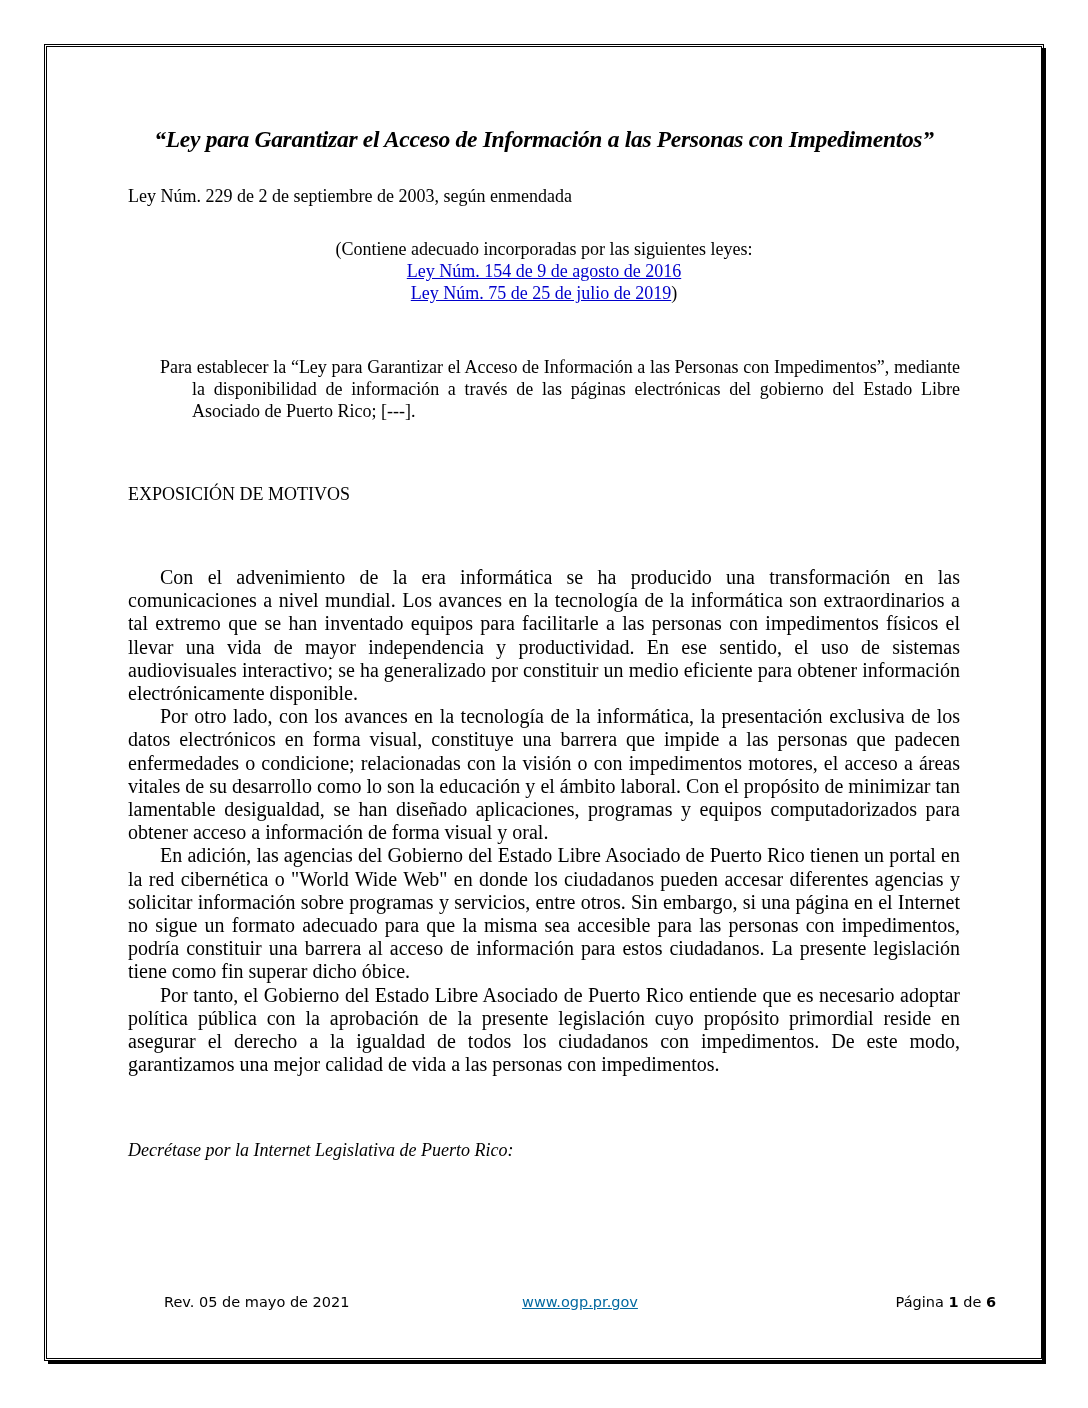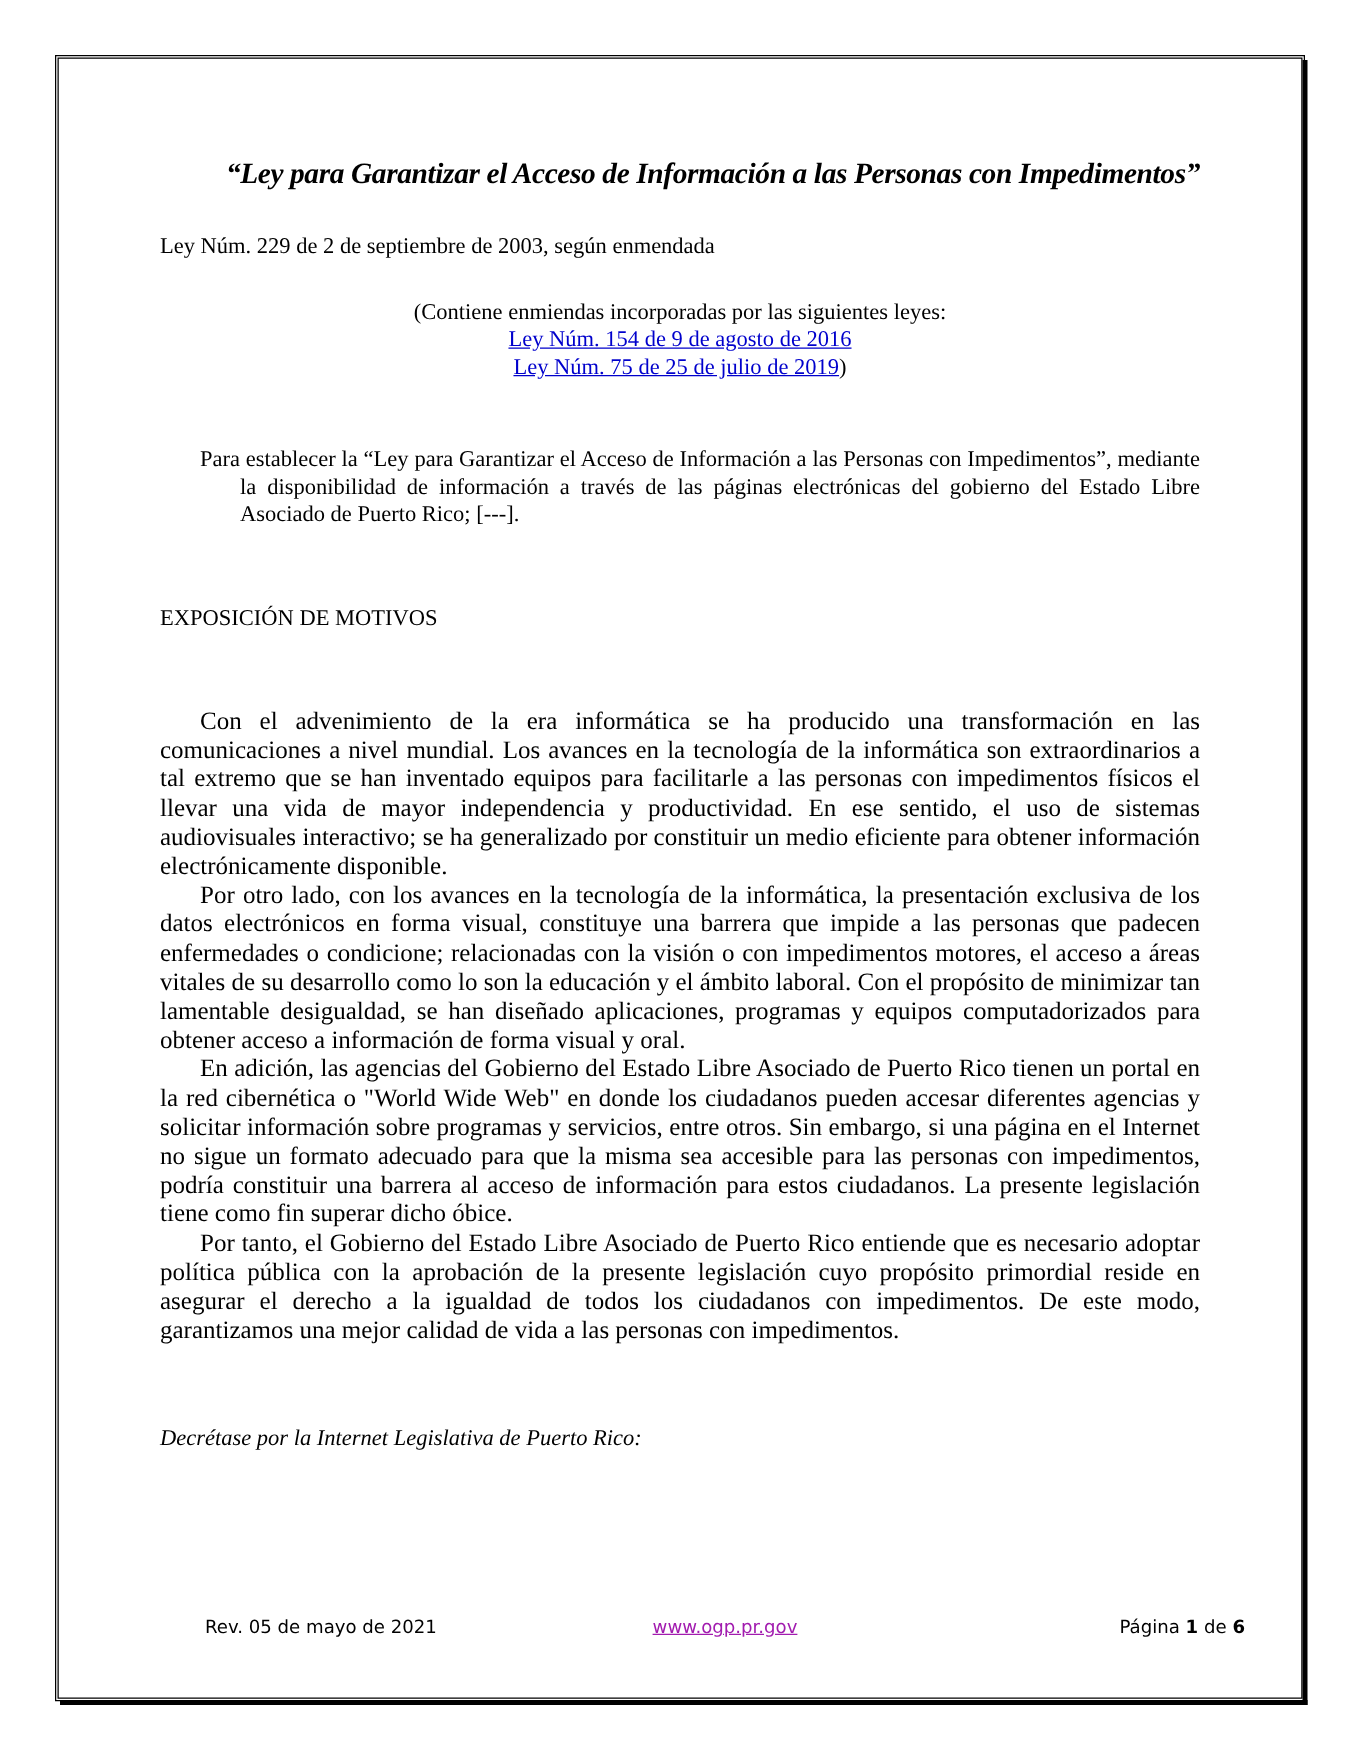--- a/index.html
+++ b/index.html
@@ -39,21 +39,21 @@
       position: absolute;
       left: 128px;
       top: 0;
       width: 832px;
     }
     .title {
       position: absolute;
       left: 0;
       top: 126px;
       width: 832px;
-      text-align: right;
+      text-align: center;
       font-style: italic;
       font-weight: bold;
       font-size: 23.5px;
       letter-spacing: -0.3px;
       white-space: nowrap;
     }
     .subtitle {
       position: absolute;
       left: 0;
       top: 186px;
@@ -122,37 +122,37 @@
       font-family: "DejaVu Sans", "Liberation Sans", sans-serif;
       font-size: 14.5px;
       margin-left: 36px;
     }
     .footer .left { position: absolute; left: 0; top: 0; }
     .footer .center {
       position: absolute;
       left: 0; width: 832px; top: 0;
       text-align: center;
     }
-    .footer .center a { color: #a21caf; text-decoration: underline; }
+    .footer .center a { color: #0369a1; text-decoration: underline; }
     .footer .right { position: absolute; right: 0; top: 0; }
     .footer .right b { font-weight: bold; }
   </style>
 </head>
 <body>
 
 <div class="page-frame"></div>
 <div class="page-shadow"></div>
 
 <div class="content">
   <div class="title">“Ley para Garantizar el Acceso de Información a las Personas con Impedimentos”</div>
 
   <div class="subtitle">Ley Núm. 229 de 2 de septiembre de 2003, según enmendada</div>
 
   <div class="amend-block">
-    <div>(Contiene enmiendas incorporadas por las siguientes leyes:</div>
+    <div>(Contiene adecuado incorporadas por las siguientes leyes:</div>
     <div><a href="#">Ley Núm. 154 de 9 de agosto de 2016</a></div>
     <div><a href="#">Ley Núm. 75 de 25 de julio de 2019</a><span>)</span></div>
   </div>
 
   <div class="purpose">Para establecer la “Ley para Garantizar el Acceso de Información a las Personas con Impedimentos”, mediante la disponibilidad de información a través de las páginas electrónicas del gobierno del Estado Libre Asociado de Puerto Rico; [---].</div>
 
   <div class="section-heading">EXPOSICIÓN DE MOTIVOS</div>
 
   <div class="body-text">
     <p>Con el advenimiento de la era informática se ha producido una transformación en las comunicaciones a nivel mundial. Los avances en la tecnología de la informática son extraordinarios a tal extremo que se han inventado equipos para facilitarle a las personas con impedimentos físicos el llevar una vida de mayor independencia y productividad. En ese sentido, el uso de sistemas audiovisuales interactivo; se ha generalizado por constituir un medio eficiente para obtener información electrónicamente disponible.</p>

